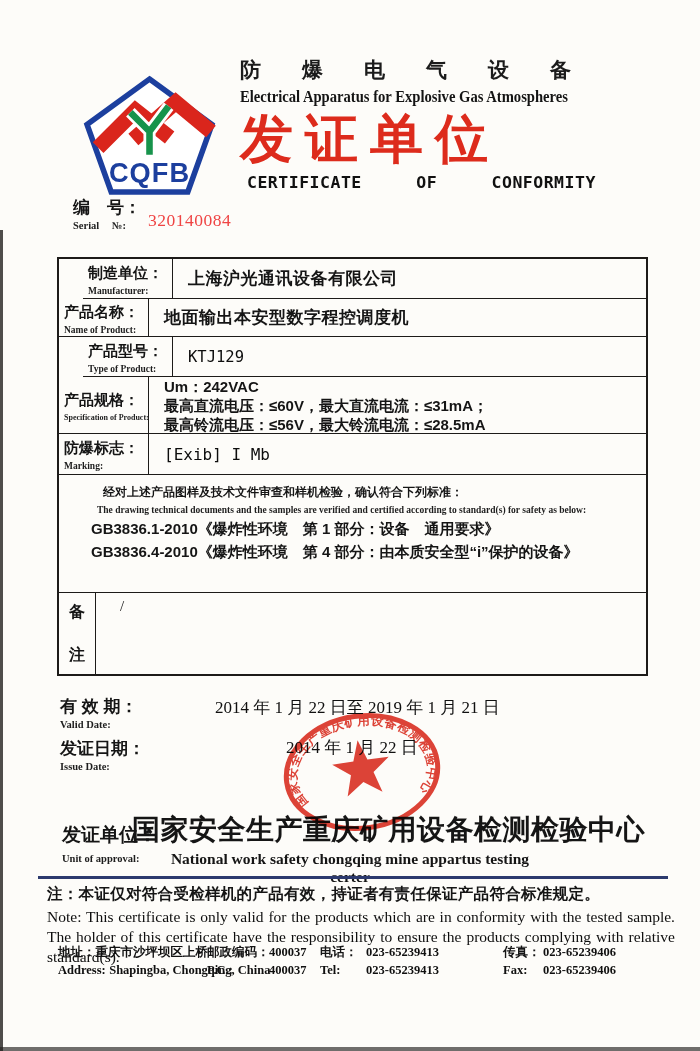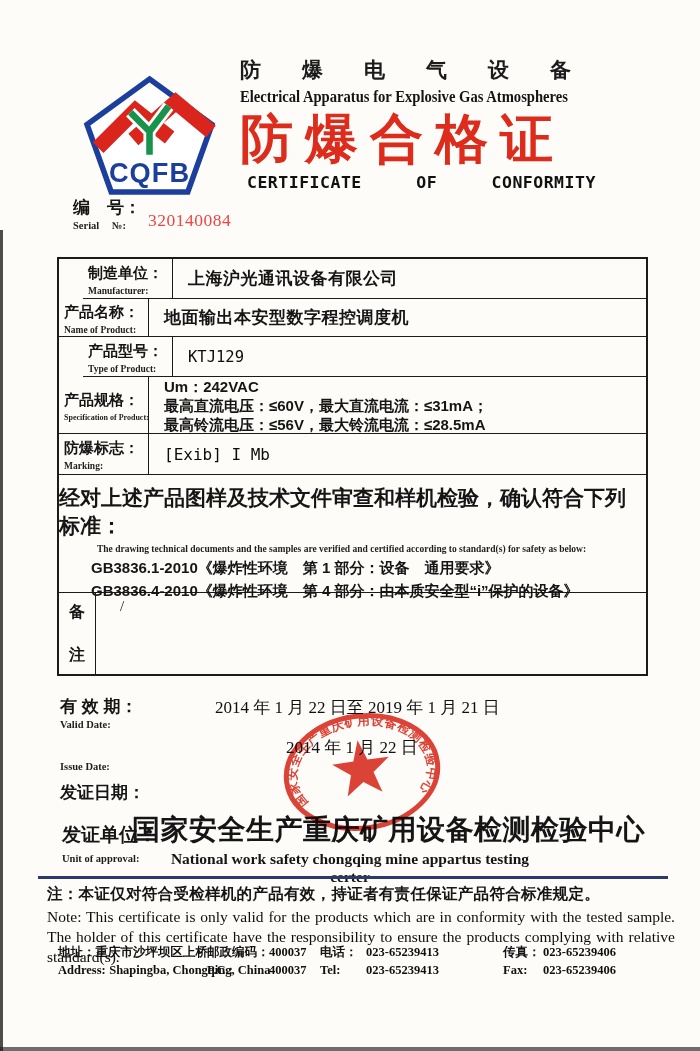--- a/index.html
+++ b/index.html
@@ -41,38 +41,38 @@
   .tlabel .en{font-family:"Liberation Serif",serif;font-weight:700;font-size:9.5px;color:#1d1d1d;
               margin-top:3px;white-space:nowrap;}
   .tlabel .en.small{font-size:8px;}
   .tvalue{flex:1;padding:2px 8px 2px 15px;display:flex;flex-direction:column;justify-content:center;}
   .v-cn{font-size:17px;font-weight:700;letter-spacing:.5px;}
   .v-mono{font-family:"DejaVu Sans Mono",monospace;font-size:15.5px;color:#0d0d0d;}
   .v-line{font-size:15px;font-weight:700;line-height:19px;white-space:nowrap;}
   .h39{height:39px;margin-left:24px;} .h37{height:37px;} .h56{height:56px;} .h40{height:40px;}
 
   .tstd{border-bottom:1.5px solid #1d1b19;height:118px;box-sizing:border-box;padding-top:9px;}
-  .std-head{font-size:21px;font-weight:700;}
+  .std-head{padding-left:44px;font-size:12px;font-weight:700;}
   .std-en{padding-left:38px;margin-top:4px;font-family:"Liberation Serif",serif;font-weight:700;
           font-size:9.5px;color:#1e1e1e;}
   .std-item{padding-left:32px;margin-top:5px;font-size:15px;font-weight:700;line-height:18px;white-space:nowrap;}
 
   .tremark{display:flex;height:81px;}
   .rlabel{width:37px;min-width:37px;border-right:1.5px solid #1d1b19;box-sizing:border-box;
           display:flex;flex-direction:column;justify-content:space-between;align-items:center;
           padding:9px 0 8px 0;font-size:16px;font-weight:700;}
   .rvalue{flex:1;padding:5px 0 0 24px;font-size:15px;font-family:"Liberation Serif",serif;}
 
   
   .lbl-big{font-size:17px;font-weight:700;white-space:nowrap;}
   .lbl-en{font-family:"Liberation Serif",serif;font-weight:700;font-size:10.5px;color:#1d1d1d;}
   .valid-cn{left:60px;top:695px;text-align:right;}
   .valid-en{left:60px;top:719px;}
   .valid-val{left:215px;top:696px;font-size:17px;color:#101010;}
-  .issue-cn{left:60px;top:781px;}
+  .issue-cn{left:60px;top:737px;}
   .issue-en{left:60px;top:761px;}
   .issue-val{left:286px;top:736px;font-size:17px;color:#101010;}
   .date-txt{font-family:"Liberation Serif",serif;}
 
   
   .stamp{left:277px;top:706px;width:170px;height:132px;mix-blend-mode:multiply;opacity:.92;z-index:5;}
 
   
   .appr-cn{left:62px;top:822px;font-size:19px;font-weight:700;}
   .appr-en{left:62px;top:853px;}
@@ -114,21 +114,21 @@
     </g>
     <g stroke="#17934b" stroke-width="6.5" fill="none">
       <path d="M47,37 L66,56 M85,31 L66,56 M66,56 L66,79"></path>
     </g>
     <text x="66" y="106" text-anchor="middle" font-family="Liberation Sans, sans-serif" font-size="27" font-weight="bold" fill="#1c3f9e" letter-spacing="1">CQFB</text>
   </svg>
 
   <div class="abs hdr">
     <div class="hdr-cn">防爆电气设备</div>
     <div class="hdr-en">Electrical Apparatus for Explosive Gas Atmospheres</div>
-    <div class="hdr-red">防爆合格证</div>
+    <div class="hdr-red">发证单位</div>
     <div class="hdr-cert">CERTIFICATE OF CONFORMITY</div>
   </div>
 
   <div class="abs serial-cn">编　号：</div>
   <div class="abs serial-en">Serial №:</div>
   <div class="abs serial-val">320140084</div>
 
   <div class="abs cert-table">
 
     <div class="trow h39">

